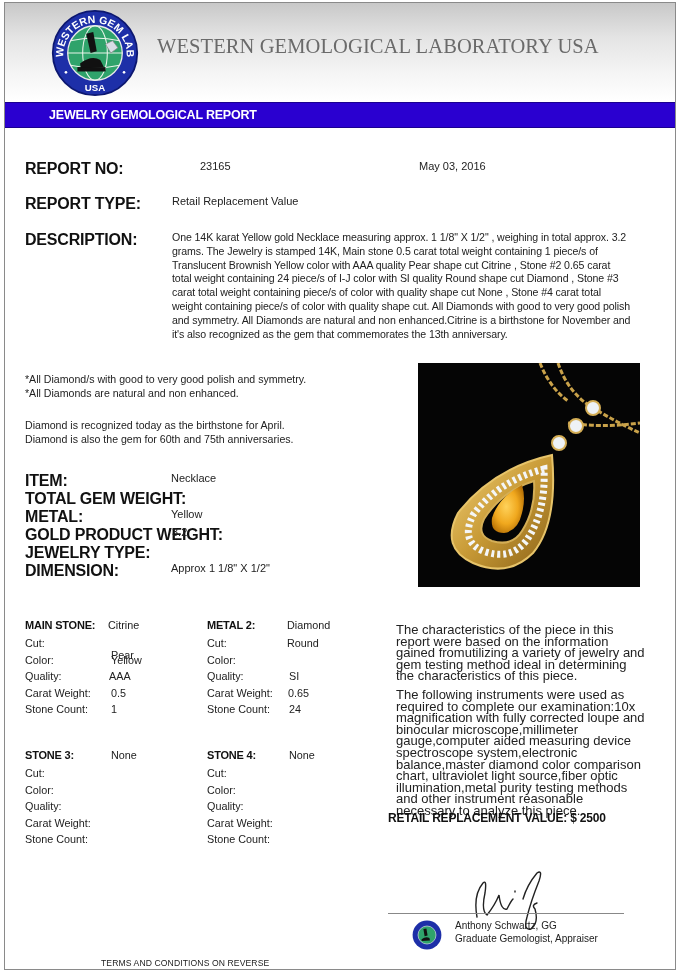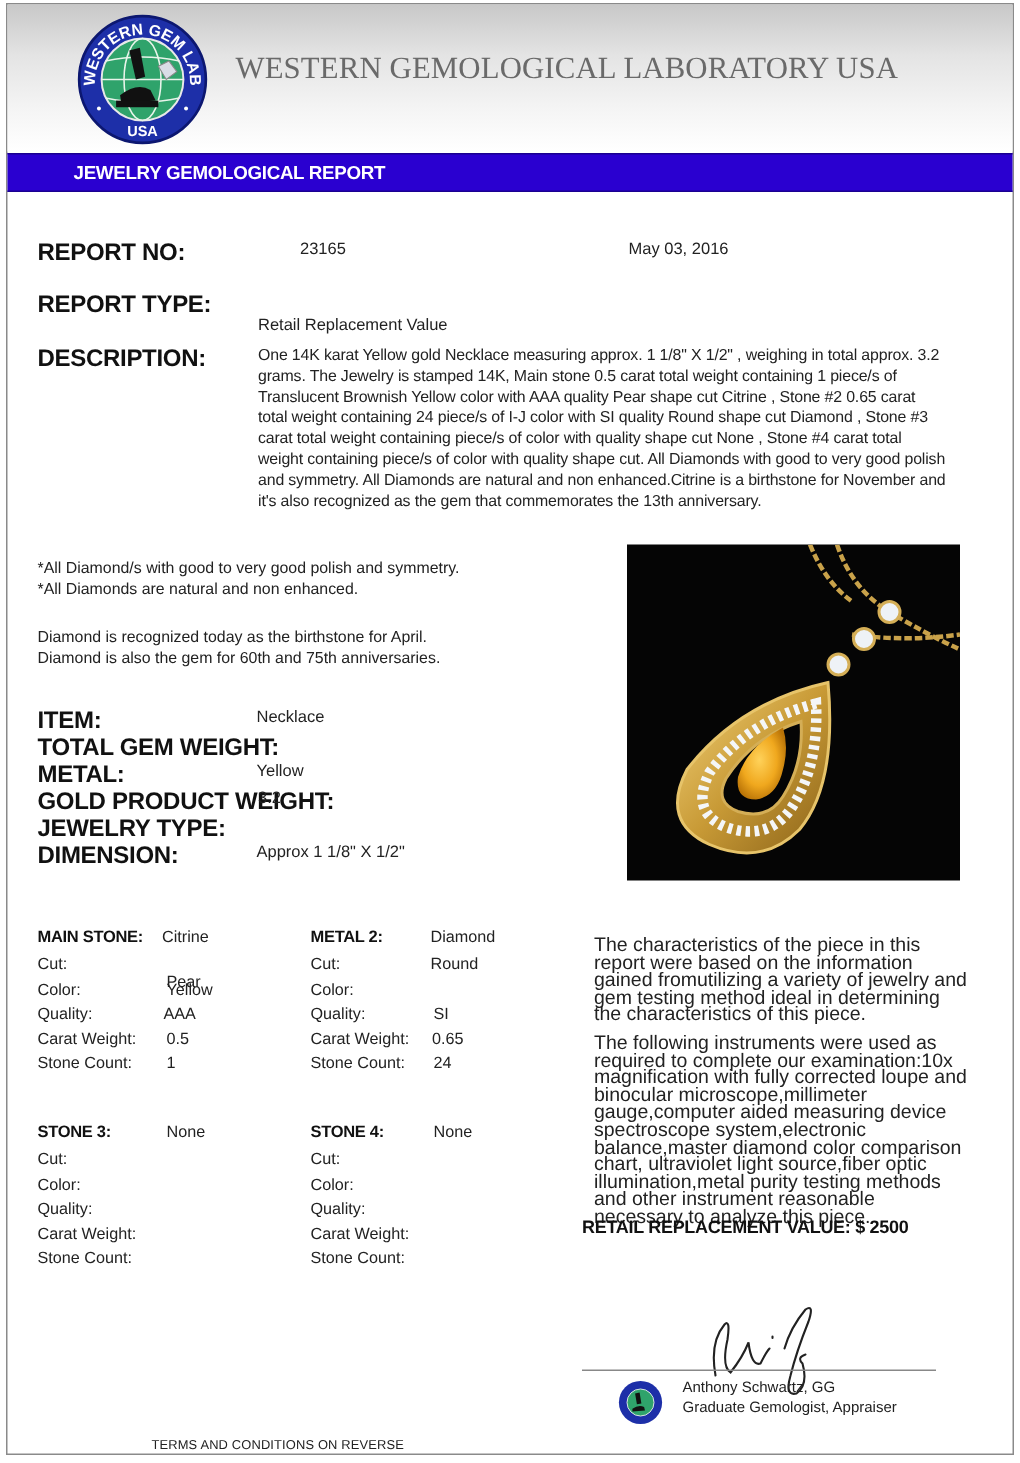--- a/index.html
+++ b/index.html
@@ -53,21 +53,21 @@
 
   <div class="banner">
     <div class="banner-text">JEWELRY GEMOLOGICAL REPORT</div>
   </div>
 
   <div class="lbl" style="left:20px; top:157px;">REPORT NO:</div>
   <div class="val" style="left:167px; top:157px;margin-left:28px;">23165</div>
   <div class="val" style="left:414px; top:157px;">May 03, 2016</div>
 
   <div class="lbl" style="left:20px; top:192px;">REPORT TYPE:</div>
-  <div class="val" style="left:167px; top:208px;">Retail Replacement Value</div>
+  <div class="val" style="left:167px; top:192px;">Retail Replacement Value</div>
 
   <div class="lbl" style="left:20px; top:228px;">DESCRIPTION:</div>
   <div class="desc">One 14K karat Yellow gold Necklace measuring approx. 1 1/8" X 1/2" , weighing in total approx. 3.2 grams. The Jewelry is stamped 14K, Main stone 0.5 carat total weight containing 1 piece/s of Translucent Brownish Yellow color with AAA quality Pear shape cut Citrine , Stone #2 0.65 carat total weight containing 24 piece/s of I-J color with SI quality Round shape cut Diamond , Stone #3 carat total weight containing piece/s of color with quality shape cut None , Stone #4 carat total weight containing piece/s of color with quality shape cut. All Diamonds with good to very good polish and symmetry. All Diamonds are natural and non enhanced.Citrine is a birthstone for November and it's also recognized as the gem that commemorates the 13th anniversary.</div>
 
   <div class="note" style="top:370px;">*All Diamond/s with good to very good polish and symmetry.</div>
   <div class="note" style="top:384px;">*All Diamonds are natural and non enhanced.</div>
   <div class="note" style="top:416px;">Diamond is recognized today as the birthstone for April.</div>
   <div class="note" style="top:430px;">Diamond is also the gem for 60th and 75th anniversaries.</div>
 
   <div class="lbl" style="left:20px; top:469px;">ITEM:</div>

